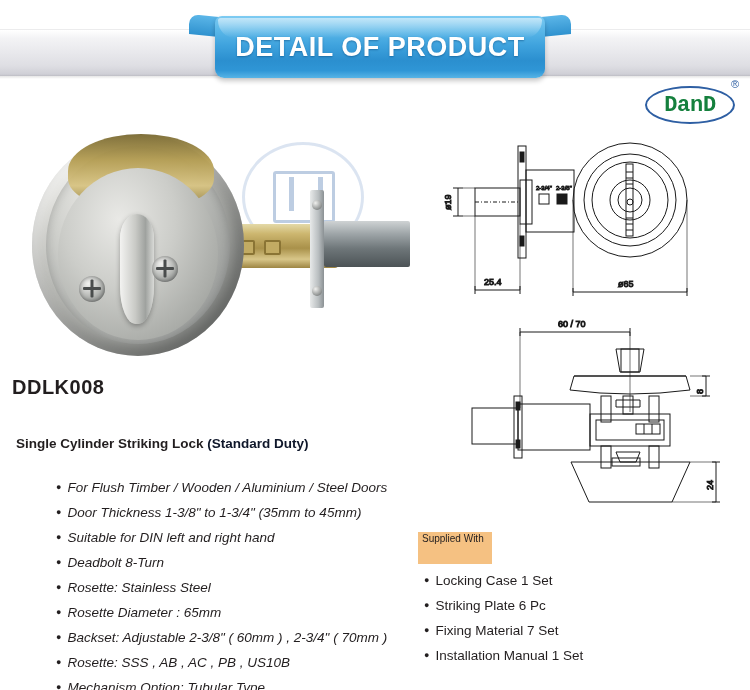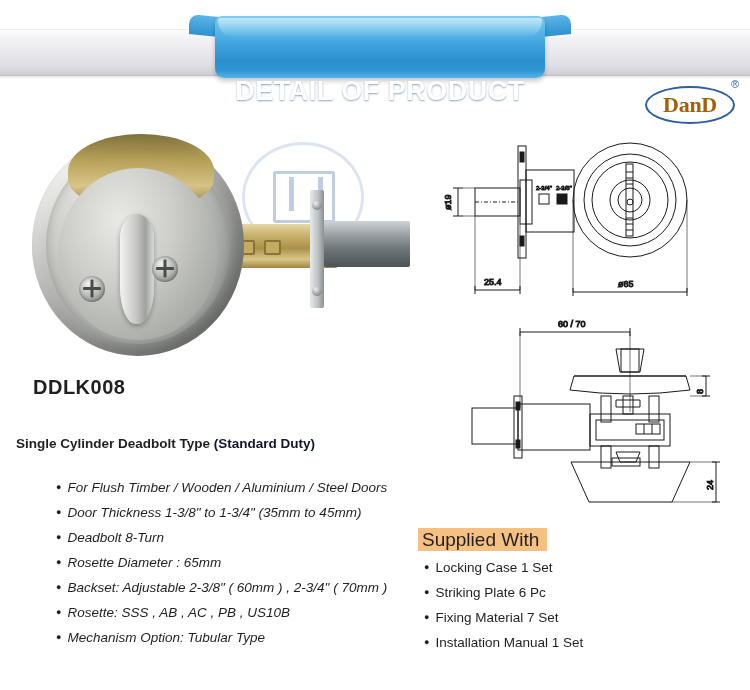--- a/index.html
+++ b/index.html
@@ -43,33 +43,32 @@
     content:""; position:absolute; left:3px; right:3px; top:2px; height:20px;
     background: linear-gradient(to bottom, rgba(255,255,255,.55), rgba(255,255,255,0));
     border-radius: 6px 6px 40px 40px;
   }
   .ribbon-title {
     position: absolute; left: 0; top: 0; width: 100%; height: 62px;
     display: flex; align-items: center; justify-content: center;
     font-size: 27px; font-weight: bold; letter-spacing: .5px;
     color: #ffffff; text-shadow: 0 1px 2px rgba(0,60,110,.45);
     white-space: nowrap;
-    margin-top: 44px;
   }
 
   
   .logo { position: absolute; left: 645px; top: 78px; width: 96px; height: 46px; }
   .logo-oval {
     position: absolute; left: 0; top: 8px; width: 86px; height: 34px;
     border: 2px solid #2e5fa3; border-radius: 50%;
     display: flex; align-items: center; justify-content: center;
   }
   .logo-text {
-    font-family: Liberation Serif, serif;
-    font-size: 22px; font-weight: bold; color: #a16207; letter-spacing: -.3px;
+    font-family: Liberation Mono, monospace;
+    font-size: 22px; font-weight: bold; color: #15803d; letter-spacing: -.3px;
   }
   .logo-reg { position: absolute; right: 2px; top: 0; font-size: 11px; color: #2e5fa3; }
 
   
   .photo { position: absolute; left: 24px; top: 128px; width: 400px; height: 235px; }
   .watermark {
     position: absolute; left: 218px; top: 14px; width: 116px; height: 104px;
     border: 3px solid #b9cbe4; border-radius: 50%;
     opacity: .5;
   }
@@ -144,39 +143,39 @@
   .screw-l:before, .screw-r:before,
   .screw-l:after,  .screw-r:after {
     content:""; position:absolute; left:4px; top:11px; width:18px; height:3px;
     background:#4a4d4d; border-radius:1px;
   }
   .screw-l:after  { transform: rotate(90deg); }
   .screw-r:after  { transform: rotate(90deg); }
 
   
   .model {
-    position: absolute; left: 33px; top: 376px;
+    position: absolute; left: 12px; top: 376px;
     font-size: 20px; font-weight: bold; letter-spacing: .5px;
   }
   .spec-heading {
     position: absolute; left: 16px; top: 436px;
     font-size: 13.5px; font-weight: bold; white-space: nowrap;
   }
   .spec-heading .duty { color: #0f172a; }
   .spec-list { position: absolute; left: 16px; top: 459px; width: 400px; }
   .spec-list li {
     list-style: none; font-size: 13.5px; line-height: 25px; white-space: nowrap; font-style: italic;
   }
   .spec-list li:before { content:"\25CF"; font-size: 9px; margin-right: 6px; vertical-align: 2px; }
 
   
   .supplied { position: absolute; left: 418px; top: 528px; width: 320px; }
   .supplied-title {
-    display: inline-block; background: #f5c182; padding: 1px 8px 0 4px;
-    font-size: 19px; font-weight: normal;
+    display: inline-block; background: #f5c182; padding: 1px 8px 20px 4px;
+    font-size: 10px; font-weight: normal;
   }
   .supplied-list { margin: 4px 0 0 6px; padding: 0; }
   .supplied-list li { list-style: none; font-size: 13.5px; line-height: 25px; white-space: nowrap; }
   .supplied-list li:before { content:"\25CF"; font-size: 9px; margin-right: 6px; vertical-align: 2px; }
 
   
   .drawing { position: absolute; }
   .drawing svg { display: block; }
   .dim-text { font-family: "Liberation Sans", sans-serif; font-size: 9px; fill: #1a1a1a; }
   .dim-text-sm { font-family: "Liberation Sans", sans-serif; font-size: 6px; fill: #1a1a1a; }
@@ -215,28 +214,30 @@
   <div class="rosette-brass"></div>
   <div class="rosette-face"></div>
   <div class="thumbturn"></div>
   <div class="screw-l"></div>
   <div class="screw-r"></div>
 </div>
 
 <div class="model">DDLK008</div>
 
 <div class="spec-heading">
-  <span>Single Cylinder Deadbolt Type</span>
+  <span>Single Cylinder Striking Lock</span>
   <span class="duty">(Standard Duty)</span>
 </div>
 
 <ul class="spec-list" id="spec-list">
     <li>For Flush Timber / Wooden / Aluminium / Steel Doors</li>
     <li>Door Thickness 1-3/8" to 1-3/4" (35mm to 45mm)</li>
+    <li>Suitable for DIN left and right hand</li>
     <li>Deadbolt 8-Turn</li>
+    <li>Rosette: Stainless Steel</li>
     <li>Rosette Diameter : 65mm</li>
     <li>Backset: Adjustable 2-3/8" ( 60mm ) , 2-3/4" ( 70mm )</li>
     <li>Rosette: SSS , AB , AC , PB , US10B</li>
     <li>Mechanism Option: Tubular Type</li>
   </ul>
 
 <div class="supplied">
   <div class="supplied-title">Supplied With</div>
   <ul class="supplied-list" id="supplied-list">
       <li>Locking Case 1 Set</li>

